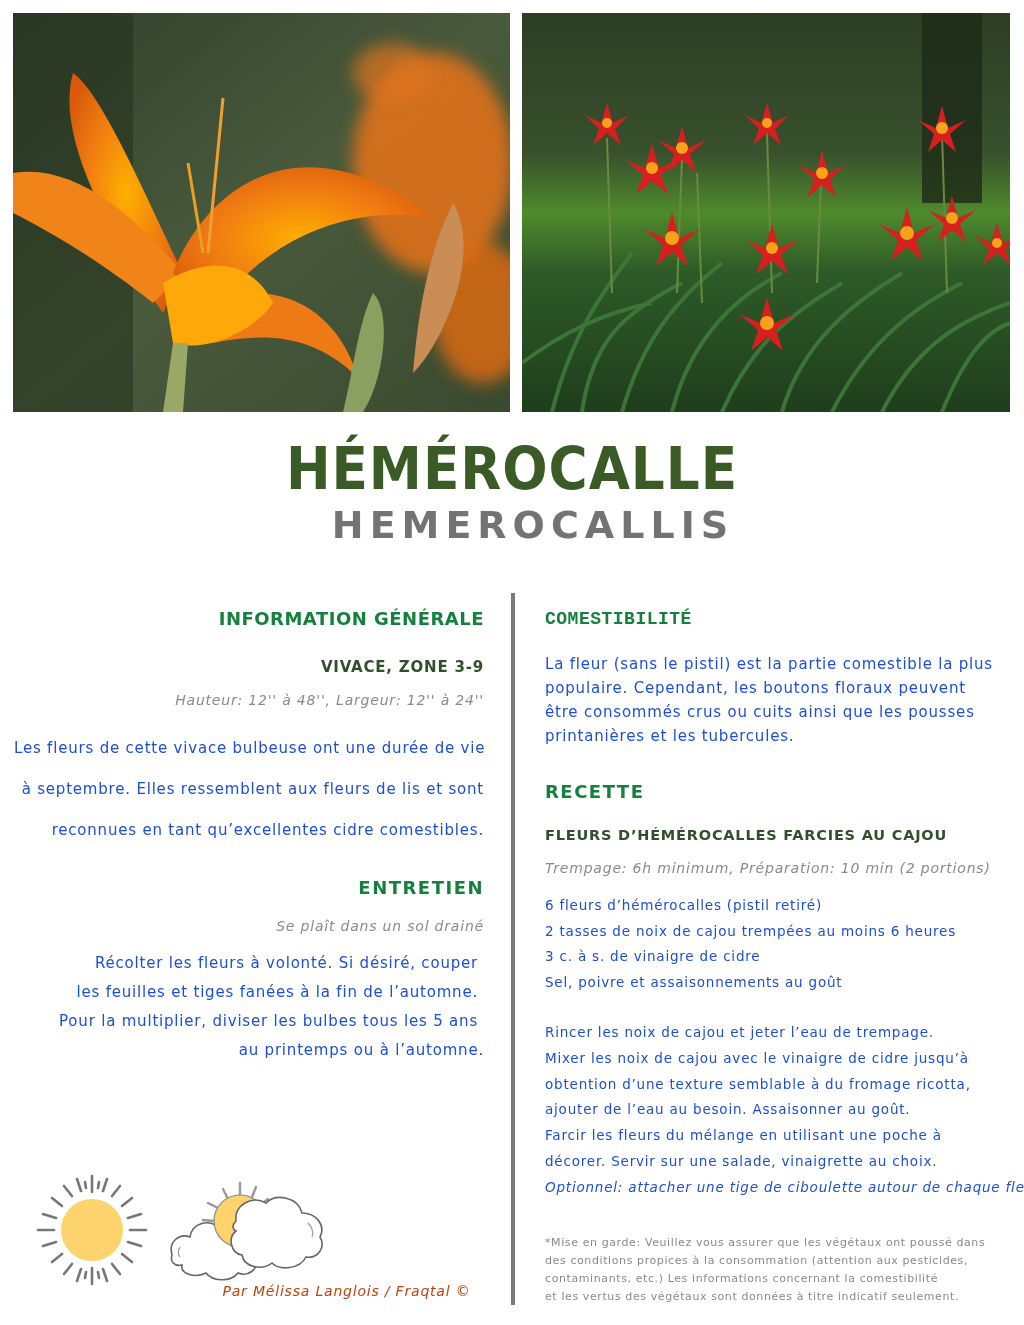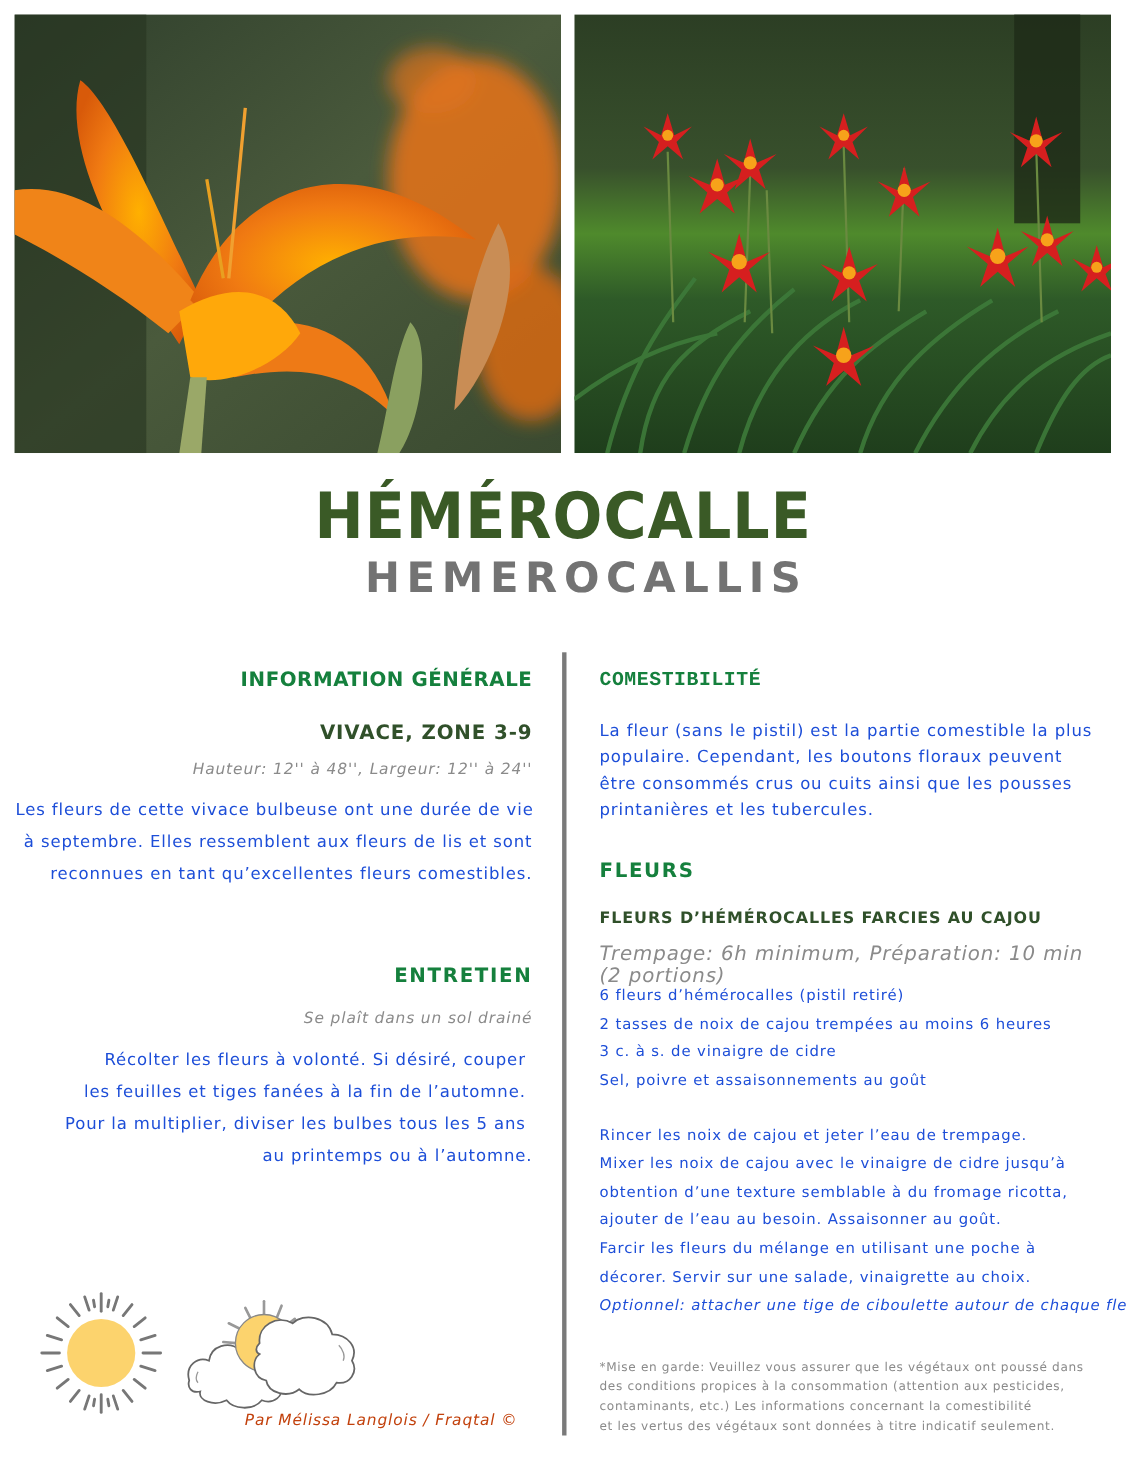--- a/index.html
+++ b/index.html
@@ -21,43 +21,43 @@
       color: #737373; line-height: 46px; padding-left: 42px; }
 
     
     .divider { position: absolute; left: 511px; top: 593px; width: 4px; height: 712px; background: #7a7a7a; }
 
     
     .col-left { position: absolute; left: 14px; width: 470px; text-align: right; }
     .col-right { position: absolute; left: 545px; width: 460px; text-align: left; }
 
     .h2 { font-family: "DejaVu Sans", sans-serif; font-weight: bold; font-size: 18px; letter-spacing: 0.5px; color: #15803d; line-height: 24px; }
-    .h3 { font-family: "DejaVu Sans", sans-serif; font-weight: bold; font-size: 18px; letter-spacing: 0.8px; color: #30502a; line-height: 20px; }
+    .h3 { font-family: "DejaVu Sans", sans-serif; font-weight: bold; font-size: 15px; letter-spacing: 0.8px; color: #30502a; line-height: 20px; }
     .italic-note { font-style: italic; font-size: 14px; letter-spacing: 0.8px; color: #8a8a8a; line-height: 20px; }
     .body { font-size: 15px; letter-spacing: 0.8px; color: #1d4ed8; }
 
     .gen-title { top: 607px; }
     .gen-vivace { top: 657px; }
     .gen-size { top: 690px; }
     .gen-body { top: 722px; line-height: 29px; }
-    .gen-body div { height: 29px; white-space: nowrap; }
+    .gen-body div { height: 29px; white-space: nowrap; margin-top: 12px; }
 
     .ent-title { top: 876px; letter-spacing: 1.5px; }
     .ent-note { top: 916px; }
     .ent-body { top: 949px; line-height: 29px; right: auto; }
     .ent-body div { height: 29px; white-space: nowrap; }
     .ent-body .indent { padding-right: 6px; }
 
     .com-title { top: 607px; font-family: Liberation Mono, monospace; }
     .com-body { top: 652px; line-height: 24px; }
     .com-body div { height: 24px; white-space: nowrap; }
 
     .rec-title { top: 780px; letter-spacing: 1.5px; }
     .rec-sub { top: 825px; font-size: 14.5px; }
-    .rec-note { top: 858px; font-size: 18px; }
+    .rec-note { top: 858px; font-size: 14px; }
     .rec-ingredients { top: 893px; font-size: 13.5px; line-height: 25.5px; }
     .rec-ingredients div { height: 25.5px; white-space: nowrap; }
     .rec-steps { top: 1020px; font-size: 13.5px; line-height: 25.8px; }
     .rec-steps div { height: 25.8px; white-space: nowrap; }
     .rec-steps .opt { font-style: italic; }
 
     .warning { top: 1234px; font-size: 11px; letter-spacing: 0.6px; color: #8a8a8a; line-height: 18px; }
     .warning div { height: 18px; white-space: nowrap; }
 
     .credit { position: absolute; left: 200px; width: 293px; top: 1283px; text-align: center;
@@ -196,21 +196,21 @@
 <div class="subtitle">HEMEROCALLIS</div>
 
 <div class="divider"></div>
 
 <div class="col-left h2 gen-title">INFORMATION GÉNÉRALE</div>
 <div class="col-left h3 gen-vivace">VIVACE, ZONE 3-9</div>
 <div class="col-left italic-note gen-size">Hauteur: 12'' à 48'', Largeur: 12'' à 24''</div>
 <div class="col-left body gen-body">
   <div>Les fleurs de cette vivace bulbeuse ont une durée de vie</div>
   <div>à septembre. Elles ressemblent aux fleurs de lis et sont</div>
-  <div>reconnues en tant qu’excellentes fleurs comestibles.</div>
+  <div>reconnues en tant qu’excellentes cidre comestibles.</div>
 </div>
 
 <div class="col-left h2 ent-title">ENTRETIEN</div>
 <div class="col-left italic-note ent-note">Se plaît dans un sol drainé</div>
 <div class="col-left body ent-body">
   <div class="indent">Récolter les fleurs à volonté. Si désiré, couper</div>
   <div class="indent">les feuilles et tiges fanées à la fin de l’automne.</div>
   <div class="indent">Pour la multiplier, diviser les bulbes tous les 5 ans</div>
   <div>au printemps ou à l’automne.</div>
 </div>
@@ -267,21 +267,21 @@
 <div class="credit">Par Mélissa Langlois / Fraqtal ©</div>
 
 <div class="col-right h2 com-title">COMESTIBILITÉ</div>
 <div class="col-right body com-body">
   <div>La fleur (sans le pistil) est la partie comestible la plus</div>
   <div>populaire. Cependant, les boutons floraux peuvent</div>
   <div>être consommés crus ou cuits ainsi que les pousses</div>
   <div>printanières et les tubercules.</div>
 </div>
 
-<div class="col-right h2 rec-title">FLEURS</div>
+<div class="col-right h2 rec-title">RECETTE</div>
 <div class="col-right h3 rec-sub">FLEURS D’HÉMÉROCALLES FARCIES AU CAJOU</div>
 <div class="col-right italic-note rec-note">Trempage: 6h minimum, Préparation: 10 min (2 portions)</div>
 <div class="col-right body rec-ingredients">
   <div>6 fleurs d’hémérocalles (pistil retiré)</div>
   <div>2 tasses de noix de cajou trempées au moins 6 heures</div>
   <div>3 c. à s. de vinaigre de cidre</div>
   <div>Sel, poivre et assaisonnements au goût</div>
 </div>
 <div class="col-right body rec-steps">
   <div>Rincer les noix de cajou et jeter l’eau de trempage.</div>

